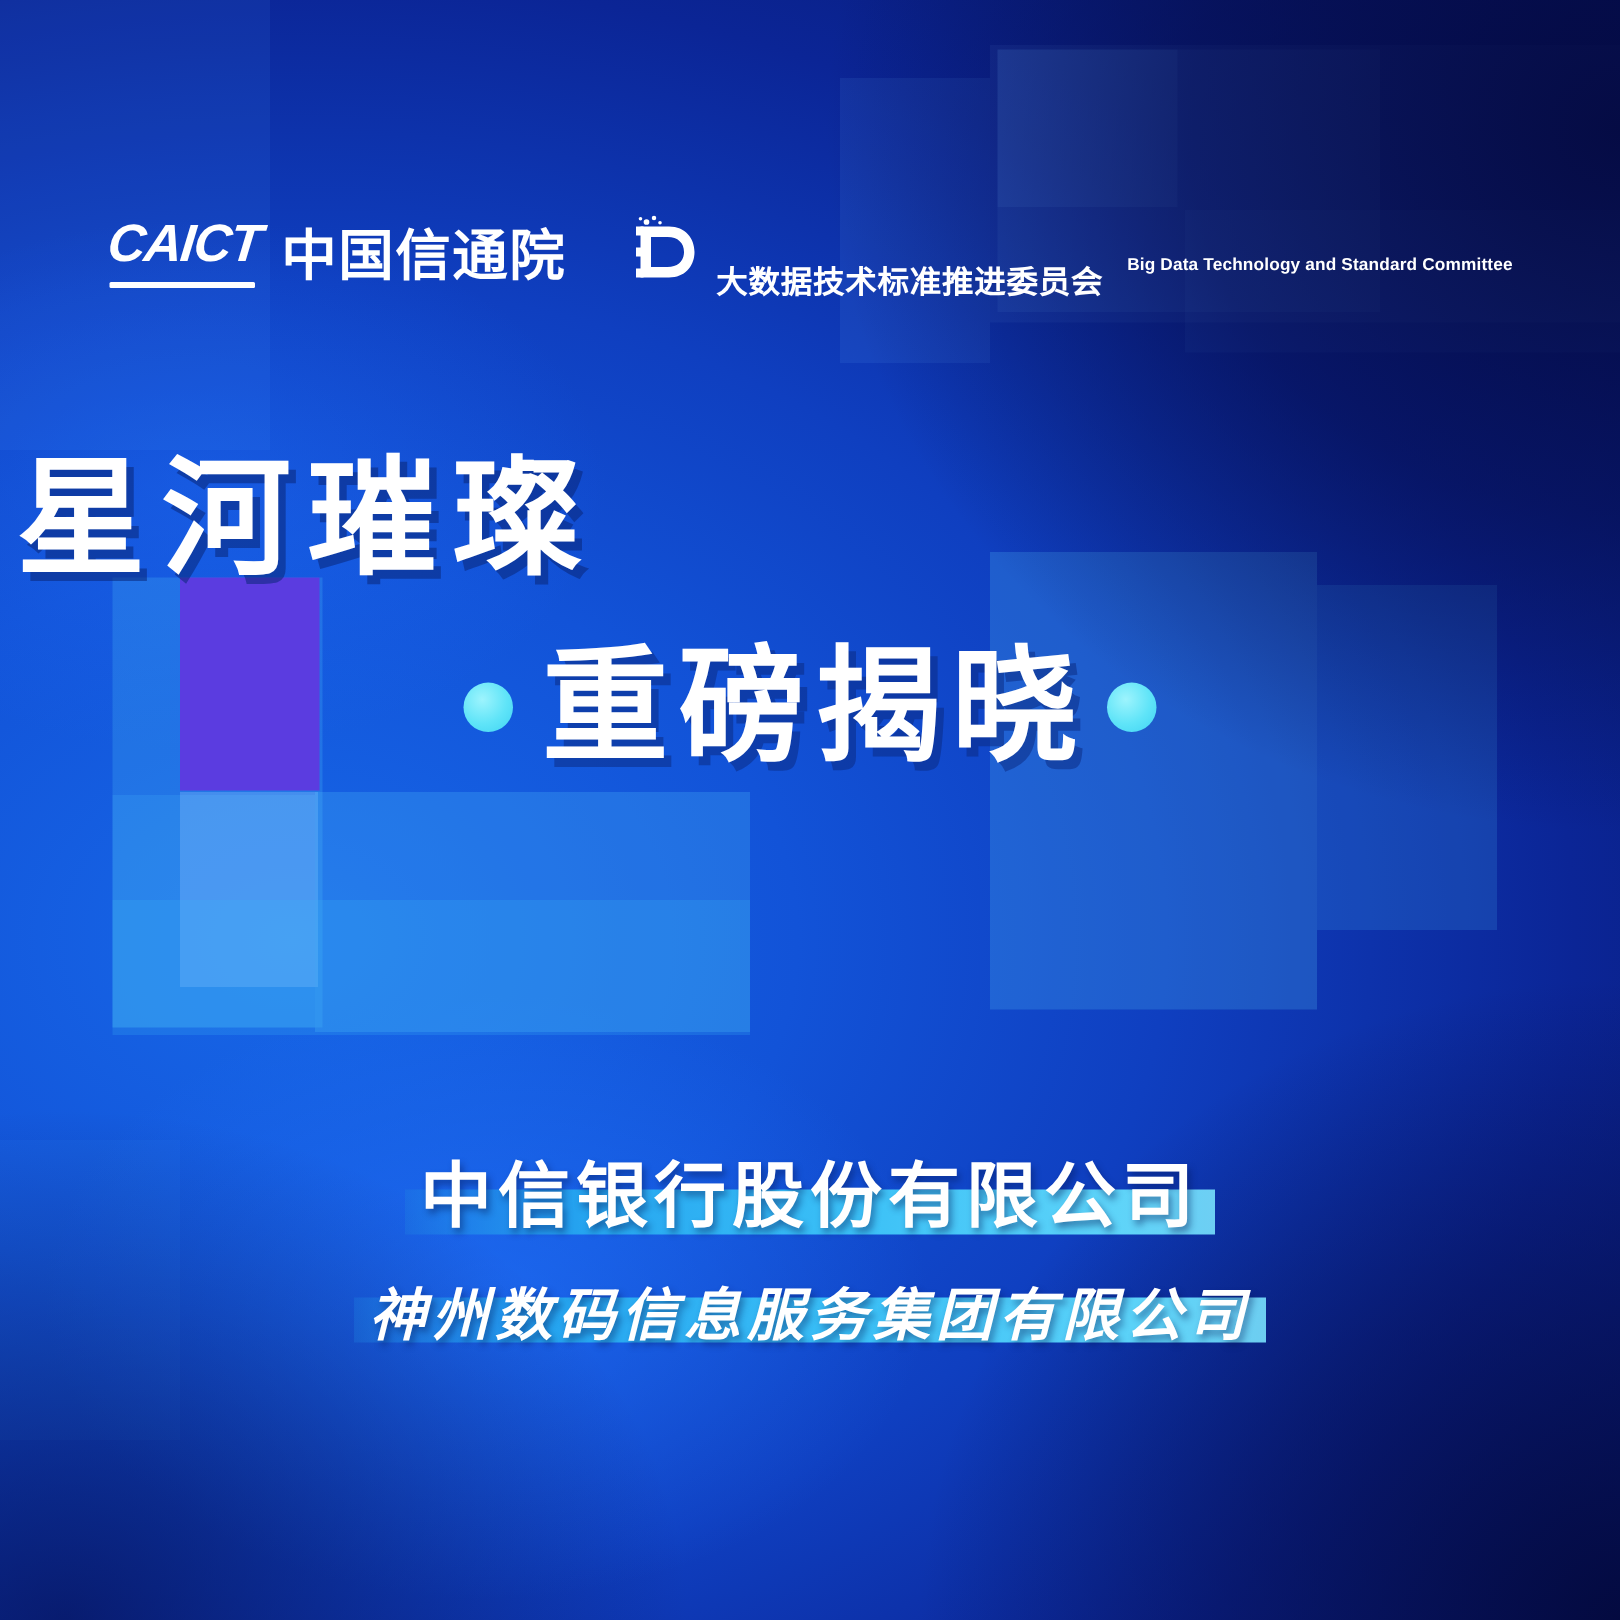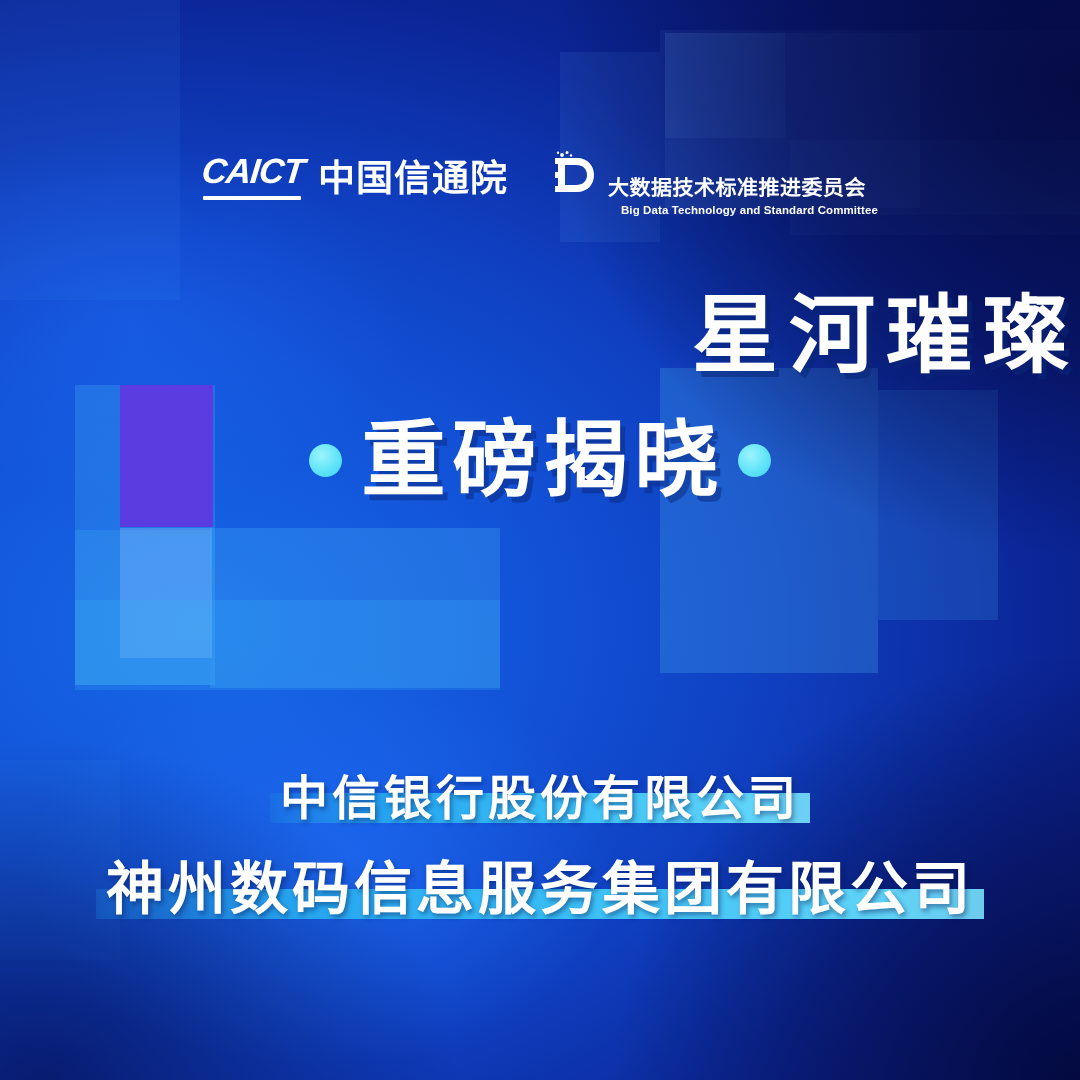--- a/index.html
+++ b/index.html
@@ -49,33 +49,33 @@
   }
   .caict-rule{
     position:absolute;left:1px;right:3px;bottom:0;height:4px;background:#fff;border-radius:1px;
   }
   .caict-cn{
     font-size:37px;font-weight:700;color:#fff;letter-spacing:1px;
     font-family:Liberation Mono, monospace;
   }
   .logo-bd{display:flex;align-items:center;gap:12px;}
   .bd-mark{width:46px;height:50px;position:relative;flex:0 0 auto;}
-  .bd-text{display:flex;flex-direction:column;gap:3px;margin-top:37px;}
+  .bd-text{display:flex;flex-direction:row;gap:3px;margin-top:37px;}
   .bd-cn{
     font-size:21px;font-weight:700;color:#fff;letter-spacing:.5px;
     font-family:"DejaVu Sans","Liberation Sans",sans-serif;white-space:nowrap;
   }
   .bd-en{
     font-size:11.5px;font-weight:700;color:#fff;letter-spacing:.1px;white-space:nowrap;
     font-family:"Liberation Sans",sans-serif;
     padding-left:13px;
   }
 
   
-  .headline{position:absolute;left:0;right:0;top:292px;text-align:right;}
+  .headline{position:absolute;left:0;right:0;top:303px;text-align:left;}
   .line1{
     font-family:"DejaVu Sans","Liberation Sans",sans-serif;
     font-size:86px;font-weight:700;color:#ffffff;
     letter-spacing:11px;line-height:1;
     text-shadow:5px 6px 0 rgba(9,38,120,.55);
     padding-left:11px;
   }
   .line2{
     margin-top:12px;
     font-family:"DejaVu Sans","Liberation Sans",sans-serif;
@@ -113,21 +113,21 @@
     position:absolute;left:-10px;right:-10px;bottom:4px;height:30px;
     background:linear-gradient(90deg, rgba(30,130,225,.30) 0%, rgba(38,168,240,.95) 22%, rgba(60,196,248,.97) 55%, rgba(96,215,250,.98) 88%, rgba(120,224,252,.9) 100%);
   }
   .co-txt{
     position:relative;
     font-family:"DejaVu Sans","Liberation Sans",sans-serif;
     font-weight:700;color:#ffffff;letter-spacing:4px;
     text-shadow:2px 3px 5px rgba(5,22,85,.45);
   }
   .co1 .co-txt{font-size:48px;}
-  .co2 .co-txt{font-size:58px;}
+  .co2 .co-txt{font-size:38px;font-style:italic;}
 </style>
 </head>
 <body>
 
 <div class="stage">
 
   <div class="bg-base"></div>
   <div class="bg-glow"></div>
   <div id="decor">
       <div class="blk" style="left: 0px; top: 0px; width: 180px; height: 300px; background: rgba(70, 150, 255, 0.1);"></div>

